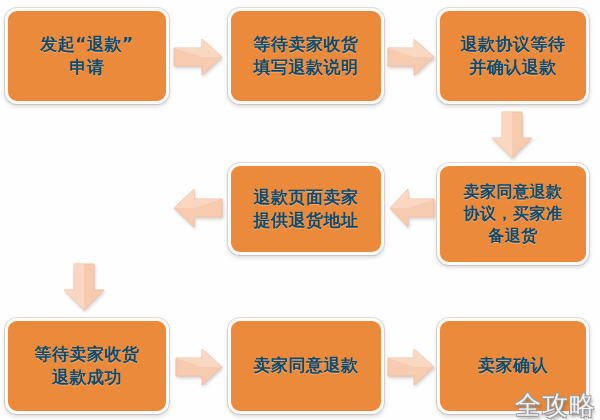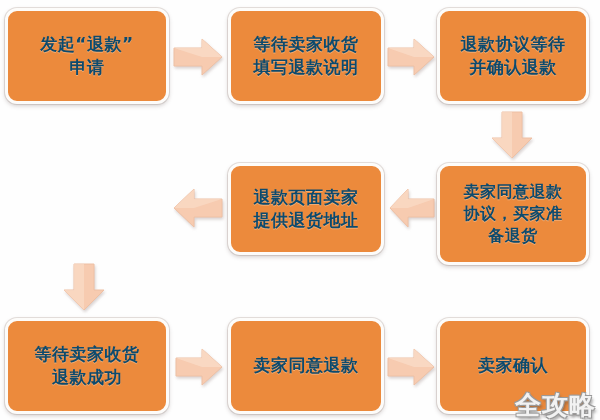--- a/index.html
+++ b/index.html
@@ -70,21 +70,21 @@
   .a6 { left: 62px;  top: 262px; width: 44px; height: 50px; }
   .a7 { left: 174px; top: 346px; width: 50px; height: 42px; }
   .a8 { left: 386px; top: 346px; width: 50px; height: 42px; }
 
   
   .watermark {
     position: absolute;
     right: 4px;
     bottom: 2px;
     font-size: 26px;
-    font-weight: 700;
+    font-weight: 400;
     letter-spacing: 1px;
     color: #f2f2f2;
     text-shadow:
        1px 1px 0 #9a9a9a,
       -1px 1px 0 #9a9a9a,
        1px -1px 0 #9a9a9a,
       -1px -1px 0 #9a9a9a,
        2px 3px 3px rgba(60,60,60,0.45);
     pointer-events: none;
     line-height: 1;

